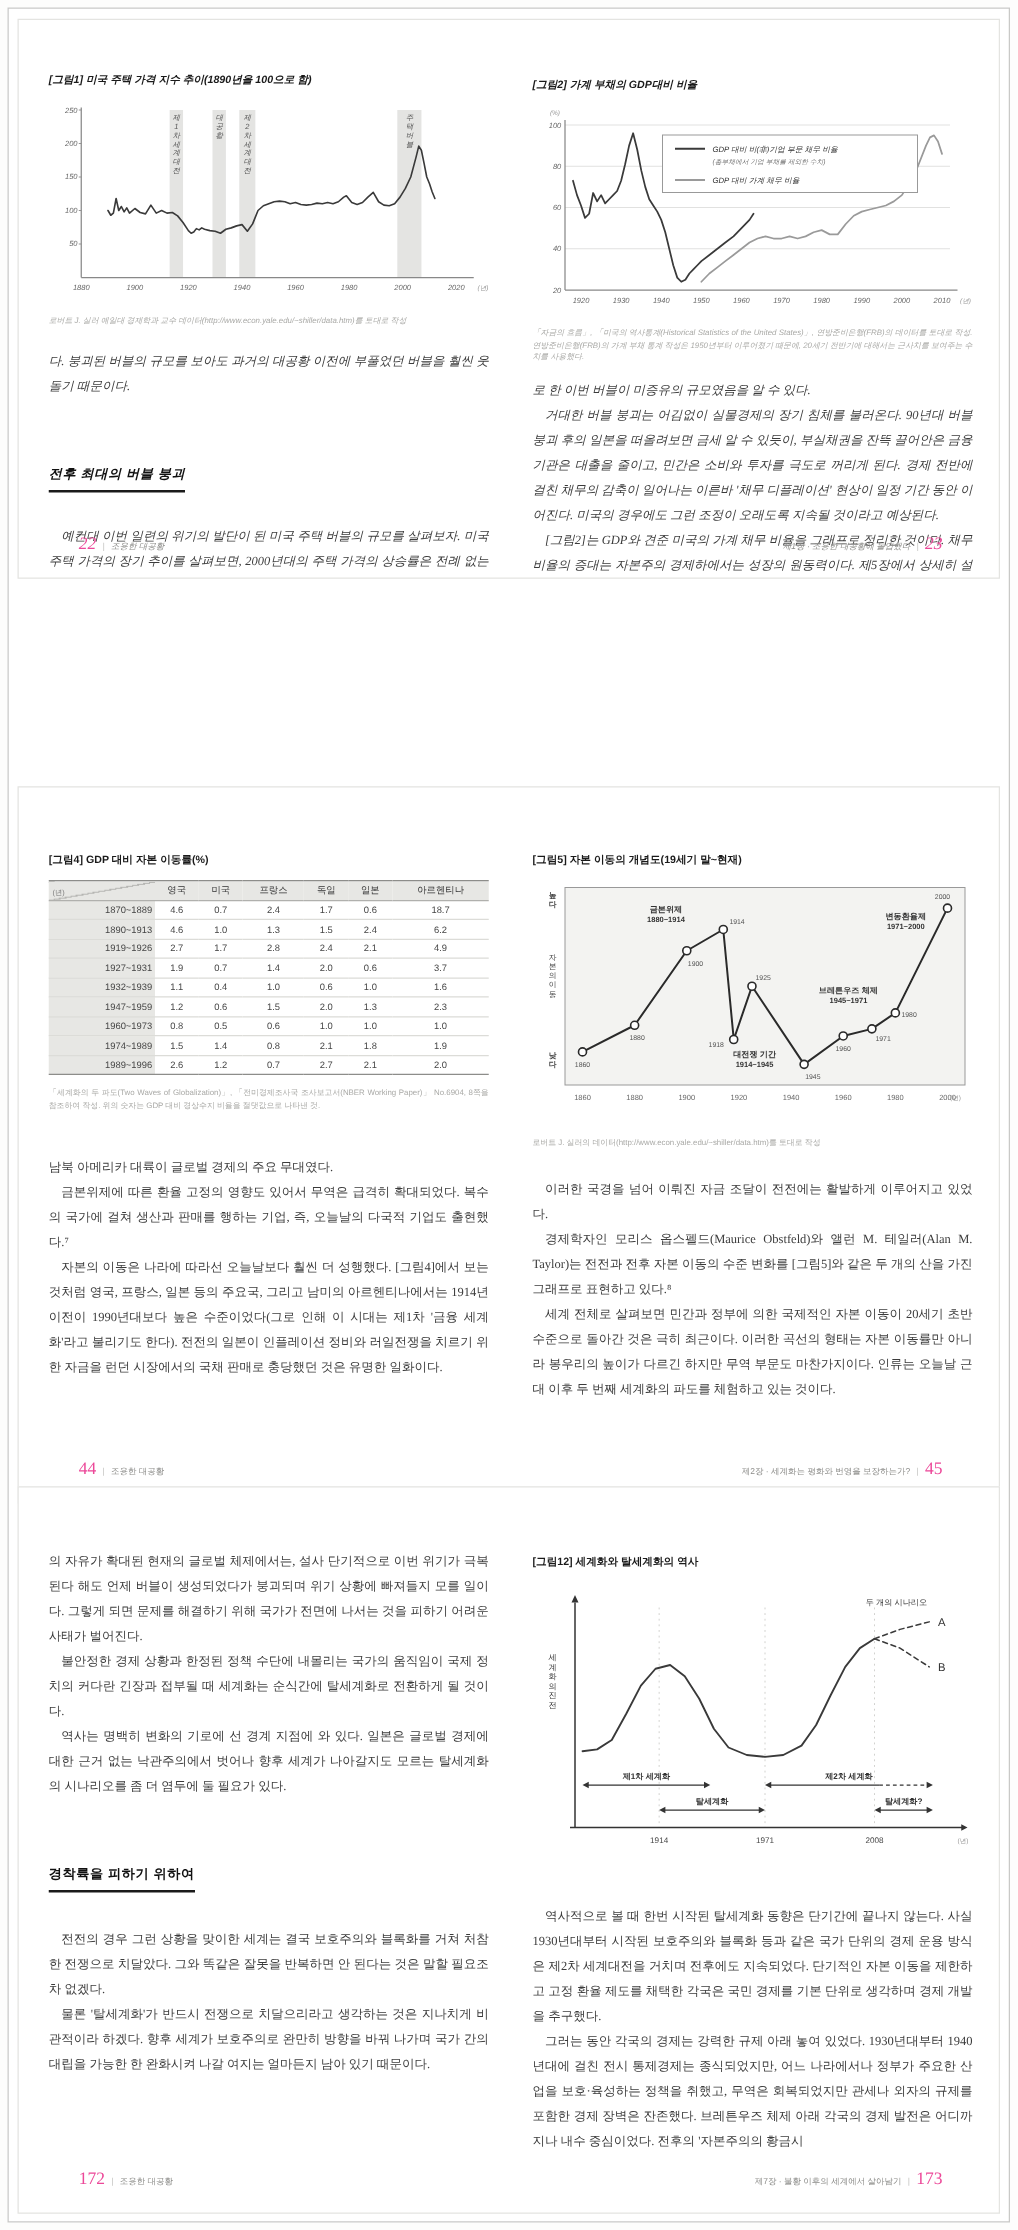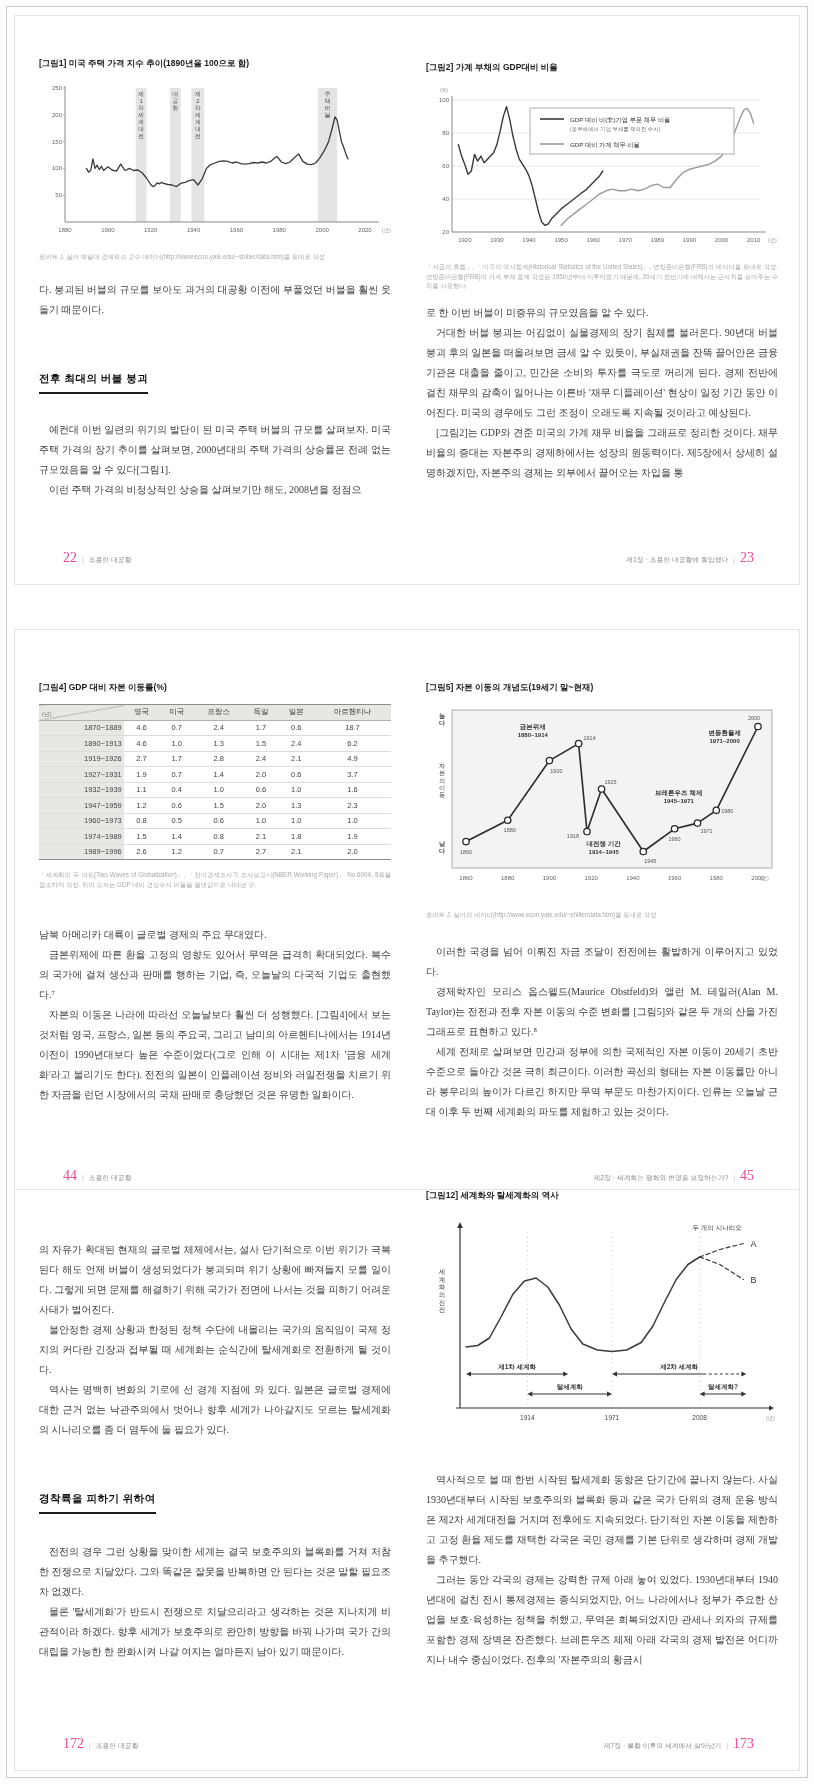--- a/index.html
+++ b/index.html
@@ -1,19 +1,19 @@
 <!DOCTYPE html>
 <html><head>
 <meta charset="utf-8">
 <style>
   html,body{margin:0;padding:0;width:814px;height:1784px;background:#fdfdfc;overflow:hidden;}
   *{box-sizing:border-box;}
   .frame{position:absolute;left:6px;top:6px;width:802px;height:1772px;border:1px solid #c9c9c7;background:#fff;}
   .card{position:absolute;left:7px;width:786px;background:#fff;border:1px solid #e4e4e1;overflow:hidden;}
-  #card1{top:8px;height:570px;}
+  #card1{top:8px;height:448px;font-style:italic;}
   #card2{top:622px;height:574px;}
   #card3{top:1182px;height:582px;}
   .pages{display:flex;height:100%;}
   .page{width:352px;position:relative;}
   .page.left{margin-left:24px;}
   .page.right{margin-left:35px;}
   .figure{margin:0;}
   .fig-title{font-family:"Liberation Sans",sans-serif;font-size:8.5px;font-weight:bold;color:#1a1a1a;margin-bottom:10px;letter-spacing:0;}
   .fig-source{font-family:"Liberation Sans",sans-serif;font-size:6.3px;color:#a9a9a6;line-height:9.5px;margin-top:10px;text-align:justify;}
   .chart{line-height:0;}
@@ -39,21 +39,21 @@
   #card1 .left .body-main{margin-top:26px;}
   #card1 .right .figure{margin-top:46px;}
   #card1 .right .body-main{margin-top:12px;}
   #card2 .left .figure{margin-top:52px;}
   #card2 .left .body-main{margin-top:36px;}
   #card2 .right .figure{margin-top:52px;}
   #card2 .right .body-main{margin-top:22px;}
   #card3 .left .body-top{margin-top:50px;}
   #card3 .left .section-heading{margin-top:52px;}
   #card3 .left .body-main{margin-top:28px;}
-  #card3 .right .figure{}
+  #card3 .right .figure{margin-top:54px;}
   #card3 .right .body-main{margin-top:18px;}
 </style>
 </head>
 <body>
 
 <div class="frame">
 
   <section class="card" id="card1">
     <div class="pages">
       <div class="page left">

